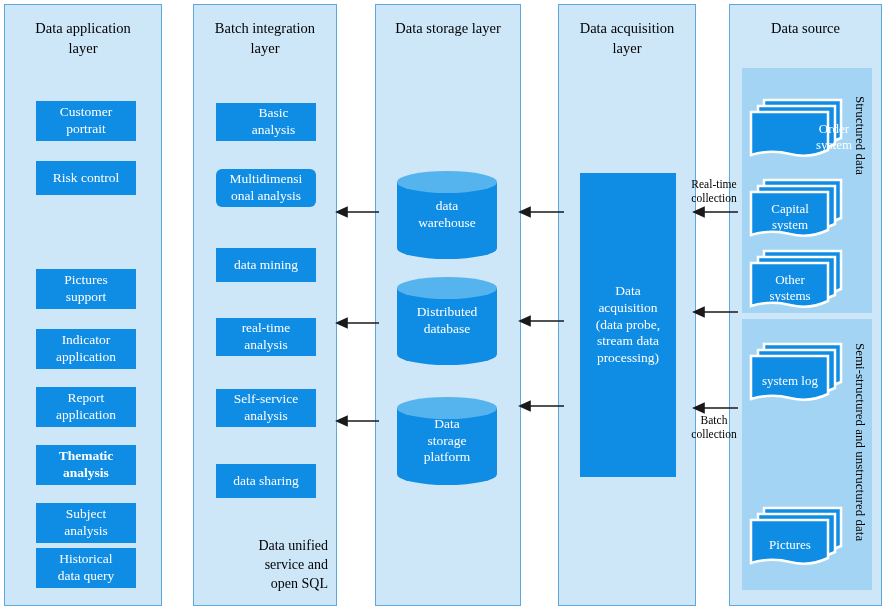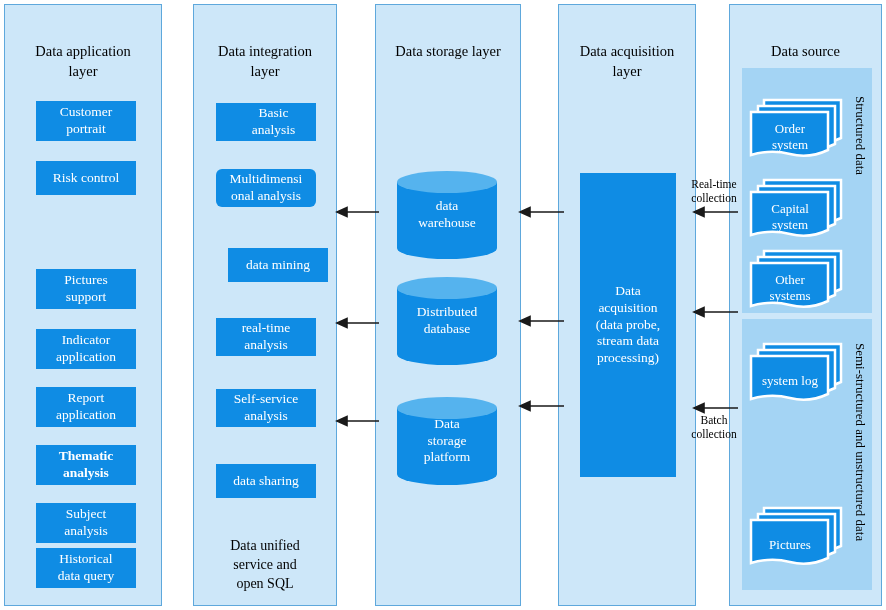--- a/index.html
+++ b/index.html
@@ -31,42 +31,41 @@
     position: absolute;
     left: 0;
     right: 0;
     top: 14px;
     text-align: center;
     font-size: 14.5px;
     color: #000000;
     line-height: 1.35;
     padding: 0 6px;
     box-sizing: border-box;
-    margin-top: 23px;
   }
 
   
   .box {
     position: absolute;
     background: #0f8ce4;
     color: #ffffff;
     font-size: 13.5px;
     line-height: 1.25;
     display: flex;
     align-items: center;
     justify-content: center;
     text-align: center;
     box-sizing: border-box;
     padding: 2px 3px;
   }
 
   
   .note {
     position: absolute;
-    text-align: center;
+    text-align: right;
     font-size: 14px;
     color: #000000;
     line-height: 1.35;
   }
 
   
   .cylinder {
     position: absolute;
   }
   .cyl-body {
@@ -185,28 +184,28 @@
 application</div>
     <div class="box" style="left:31px; top:440px; width:100px; height:40px; white-space:pre-line;font-weight:bold;">Thematic
 analysis</div>
     <div class="box" style="left:31px; top:498px; width:100px; height:40px; white-space:pre-line;">Subject
 analysis</div>
     <div class="box" style="left:31px; top:543px; width:100px; height:40px; white-space:pre-line;">Historical
 data query</div>
   </div>
 
   <div class="column" style="left:193px; top:4px; width:144px; height:602px;">
-    <div class="col-title" style="white-space:pre-line;">Data integration
+    <div class="col-title" style="white-space:pre-line;">Batch integration
 layer</div>
 
     <div class="box" style="left:22px; top:98px;  width:100px; height:38px; white-space:pre-line;padding-left:18px;">Basic
 analysis</div>
     <div class="box" style="left:22px; top:164px; width:100px; height:38px; white-space:pre-line;border-radius:6px;">Multidimensi
 onal analysis</div>
-    <div class="box" style="left:22px; top:243px; width:100px; height:34px; white-space:pre-line;margin-left:12px;">data mining</div>
+    <div class="box" style="left:22px; top:243px; width:100px; height:34px; white-space:pre-line;">data mining</div>
     <div class="box" style="left:22px; top:313px; width:100px; height:38px; white-space:pre-line;">real-time
 analysis</div>
     <div class="box" style="left:22px; top:384px; width:100px; height:38px; white-space:pre-line;">Self-service
 analysis</div>
     <div class="box" style="left:22px; top:459px; width:100px; height:34px; white-space:pre-line;">data sharing</div>
 
     <div class="note" style="left:8px; right:8px; top:532px; white-space:pre-line;">Data unified
 service and
 open SQL</div>
   </div>
@@ -259,21 +258,21 @@
     </div>
 
     <div class="docstack" style="left:18px; top:92px; width:96px; height:62px;">
       <svg width="96" height="62" viewBox="0 0 96 62" aria-hidden="true">
         <g stroke="#ffffff" stroke-width="2.5" fill="#0f8ce4">
           <path d="M16 3 H93 V41 Q74 50 55 45 Q36 40 16 46 Z"></path>
           <path d="M10 9 H87 V47 Q68 56 49 51 Q30 46 10 52 Z"></path>
           <path d="M3 15 H80 V53 Q61 62 42 57 Q23 52 3 58 Z"></path>
         </g>
       </svg>
-      <div class="doc-label" style="left:4px; top:18px; width:76px; white-space:pre-line;">Order
+      <div class="doc-label" style="left:4px; top:18px; width:76px; white-space:pre-line;padding-left:44px;">Order
 system</div>
     </div>
 
     <div class="docstack" style="left:18px; top:172px; width:96px; height:62px;">
       <svg width="96" height="62" viewBox="0 0 96 62" aria-hidden="true">
         <g stroke="#ffffff" stroke-width="2.5" fill="#0f8ce4">
           <path d="M16 3 H93 V41 Q74 50 55 45 Q36 40 16 46 Z"></path>
           <path d="M10 9 H87 V47 Q68 56 49 51 Q30 46 10 52 Z"></path>
           <path d="M3 15 H80 V53 Q61 62 42 57 Q23 52 3 58 Z"></path>
         </g>

